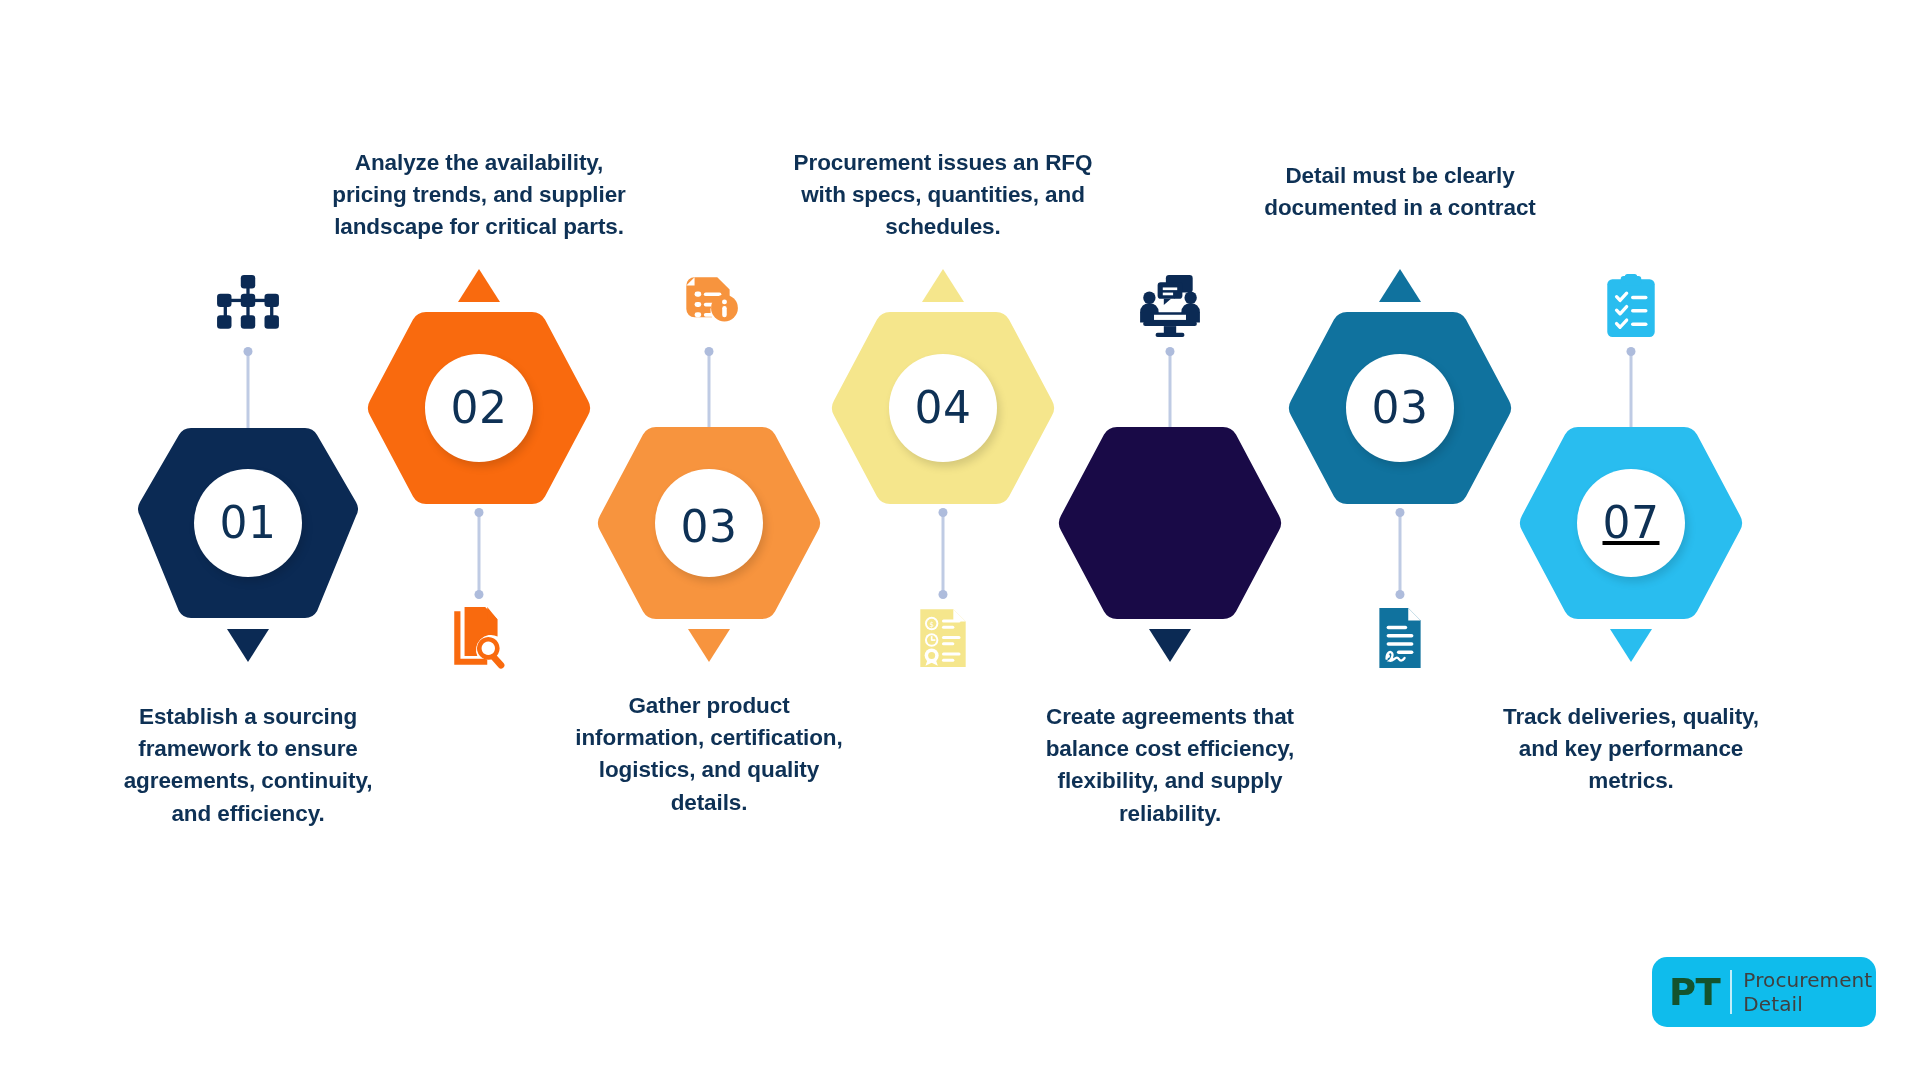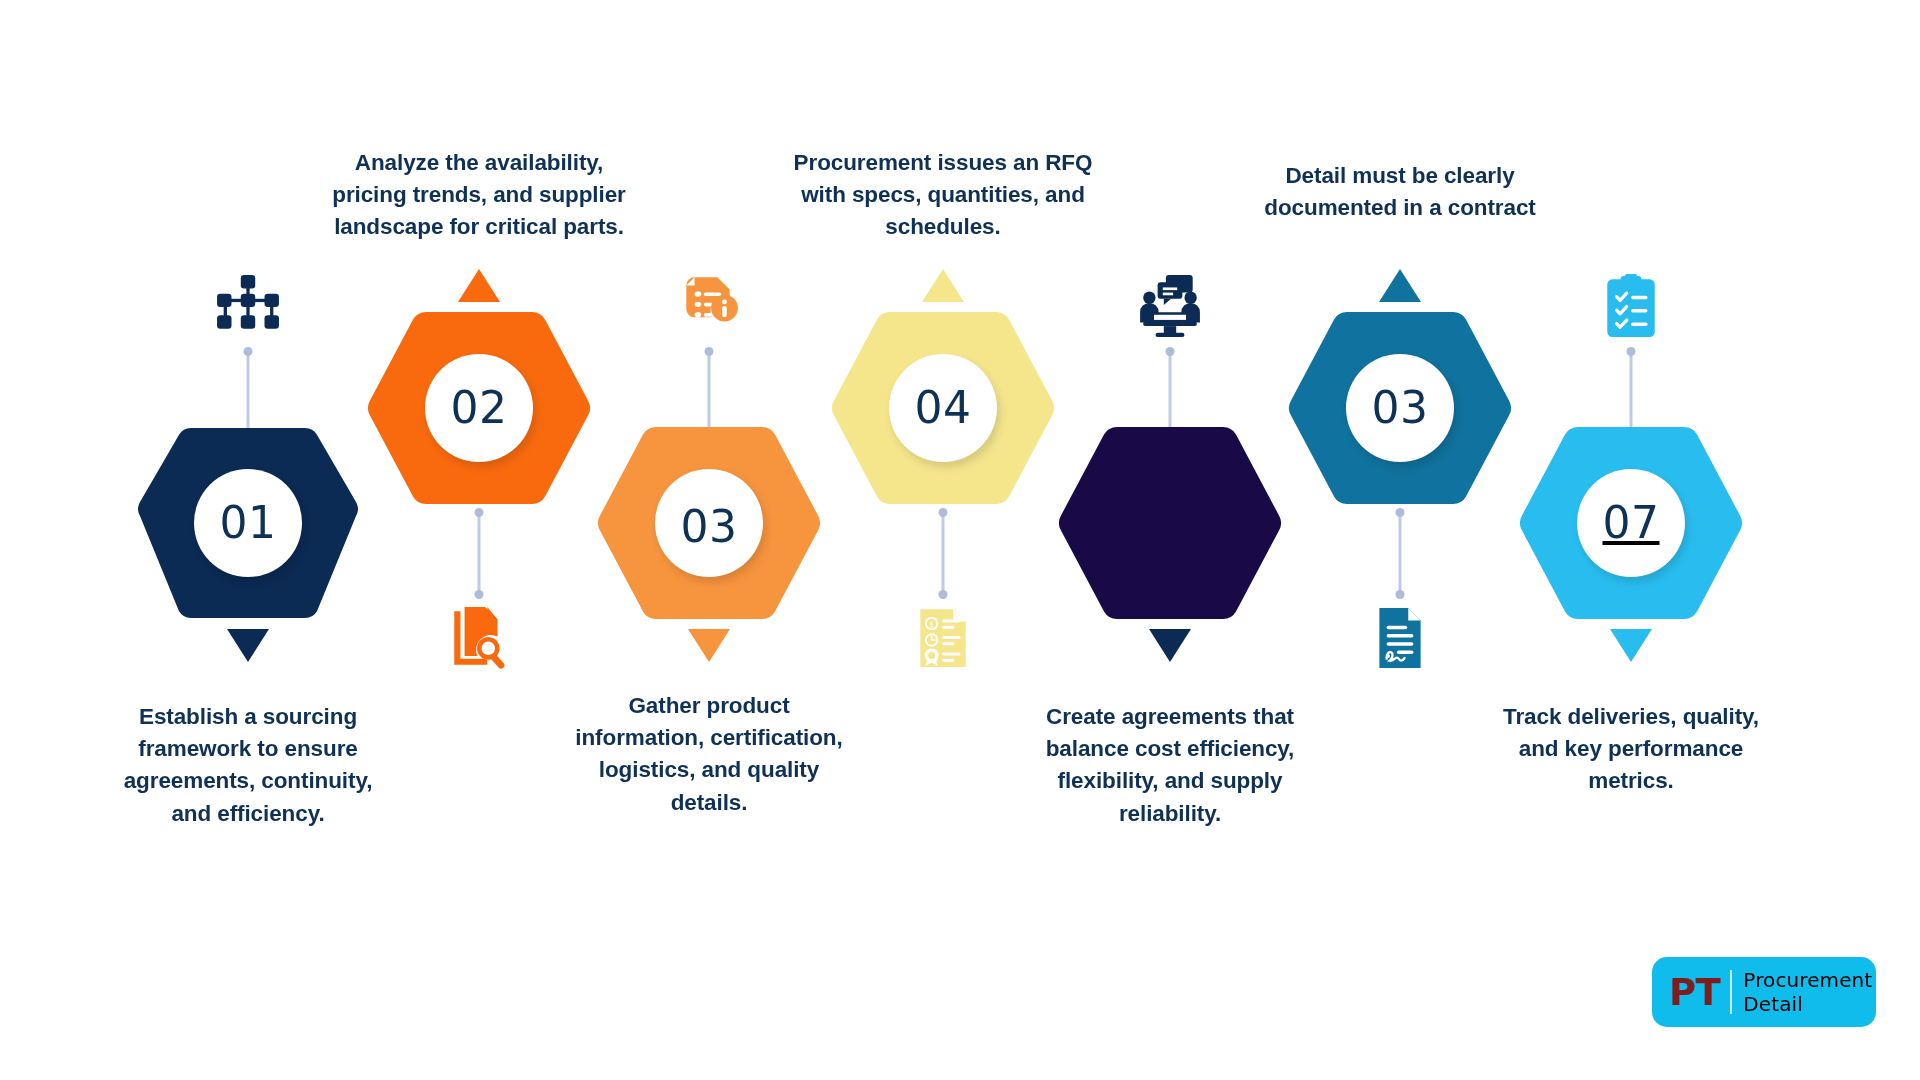--- a/index.html
+++ b/index.html
@@ -119,39 +119,39 @@
     background: #0FBCEC;
     border-radius: 15px;
     display: flex;
     align-items: center;
     padding-left: 17px;
   }
   #logo .pt {
     font-family: "DejaVu Sans", sans-serif;
     font-weight: bold;
     font-size: 37px;
-    color: #7f1d1d;
+    color: #14532d;
     letter-spacing: -0.5px;
     line-height: 1;
   }
   #logo .divider {
     width: 2px;
     height: 44px;
     background: rgba(255,255,255,0.75);
     margin: 0 11px 0 10px;
   }
   #logo .words {
     display: flex;
     flex-direction: column;
     justify-content: center;
   }
   #logo .words span {
     font-family: "DejaVu Sans", sans-serif;
     font-size: 20px;
-    color: #000000;
+    color: #404040;
     line-height: 1.22;
     letter-spacing: 0.1px;
   }
 </style>
 </head>
 <body>
 
 <div id="stage">
 
   <div class="step" style="left:248px; top:523px;">

